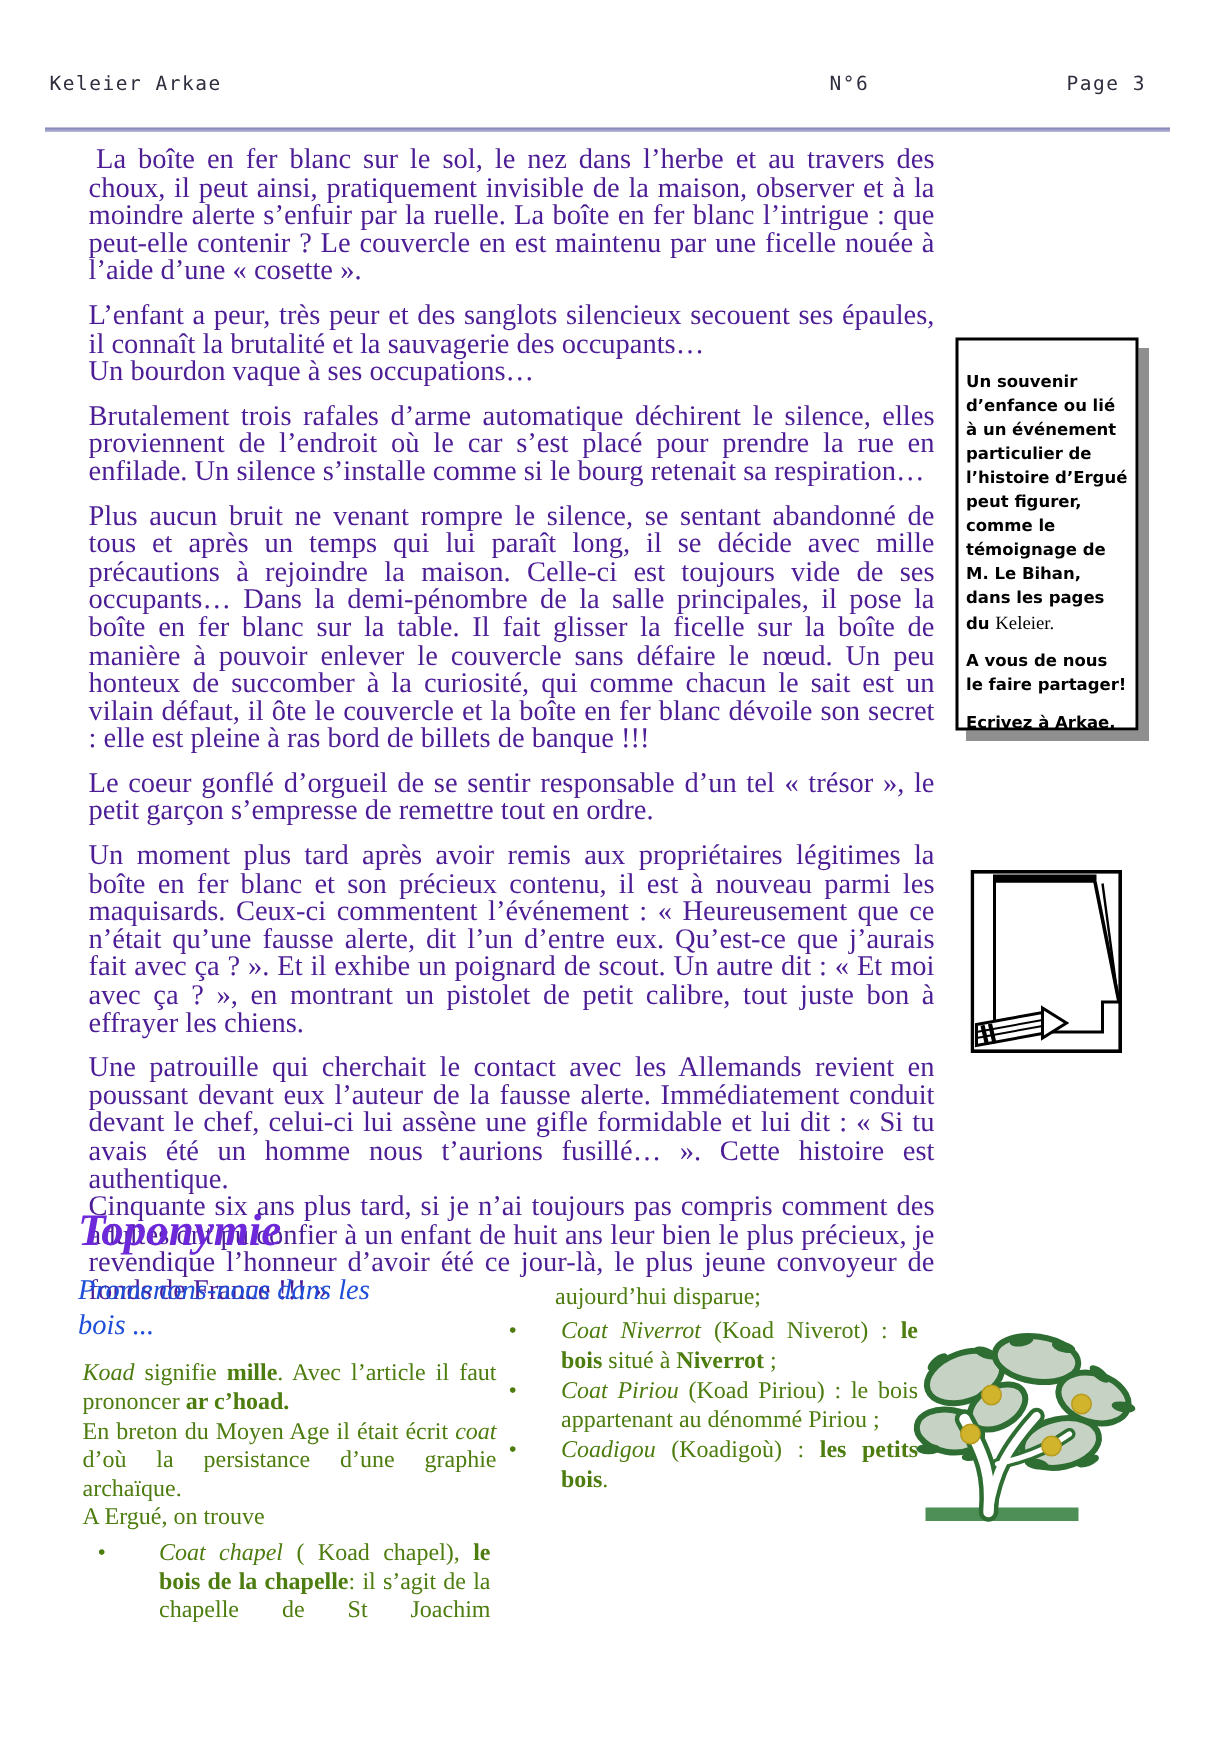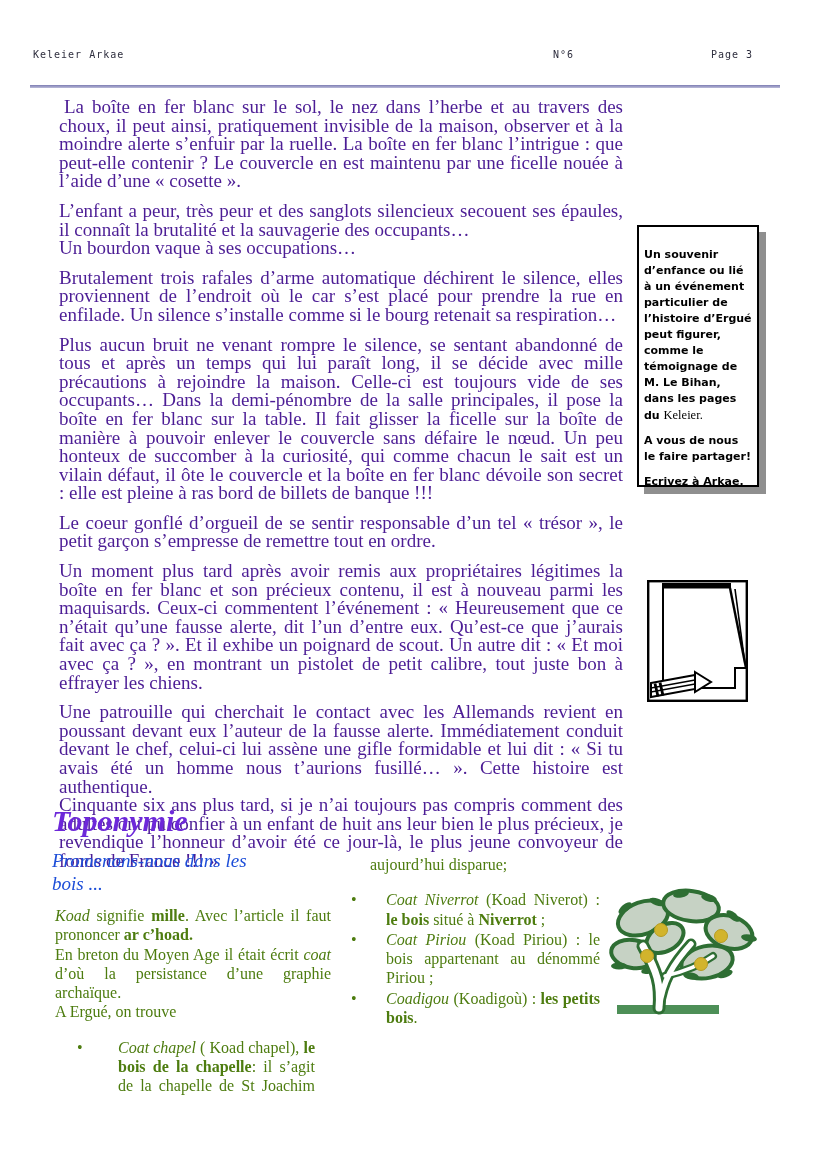--- a/index.html
+++ b/index.html
@@ -4,21 +4,21 @@
 <style>
   html,body{margin:0;padding:0;}
   body{
     width:818px;height:1158px;background:#ffffff;position:relative;
     overflow:hidden;font-family:"Liberation Serif",serif;color:#201d1a;
     -webkit-font-smoothing:antialiased;
   }
   
   .hdr-left,.hdr-mid,.hdr-right{
     position:absolute;top:49px;font-family:"DejaVu Sans Mono",monospace;
-    font-size:10px;letter-spacing:1px;color:#2e2e3e;white-space:nowrap;
+    font-size:13px;letter-spacing:1px;color:#2e2e3e;white-space:nowrap;
   }
   .hdr-left{left:33px;}
   .hdr-mid{left:553px;}
   .hdr-right{left:711px;}
   .rule{
     position:absolute;left:30px;width:750px;height:3px;
     background:linear-gradient(#7d7db3,#bcbcd9);
   }
   .rule-top{top:85px;}
   
@@ -53,21 +53,21 @@
     white-space:pre-line;color:#1d4ed8;
   }
   .col-left{position:absolute;left:55px;top:906px;width:276px;}
   .col-right{position:absolute;left:332px;top:855px;width:284px;}
   .col-left p,.col-right p,.col-left li,.col-right li{
     font-size:16px;line-height:19.3px;text-align:justify;
     white-space:pre-line;color:#4d7c0f;
   }
   .col-left p.rich{margin:0;}
   .col-right p.lead{margin:0 0 0 38px;text-align:left;}
-  .topo ul,.col-left ul,.col-right ul{list-style:none;margin:16px;padding:0;}
+  .topo ul,.col-left ul,.col-right ul{list-style:none;margin:4px;padding:0;}
   .col-left li{position:relative;padding-left:47px;margin:0;}
   .col-left li::before{content:"\2022";position:absolute;left:6px;}
   .col-right li{position:relative;padding-left:38px;margin:0 0 1px 0;}
   .col-right li::before{content:"\2022";position:absolute;left:3px;}
   .last-just{text-align-last:justify;}
   
   .tree{position:absolute;left:603px;top:880px;width:165px;height:142px;}
 </style>
 </head>
 <body>

